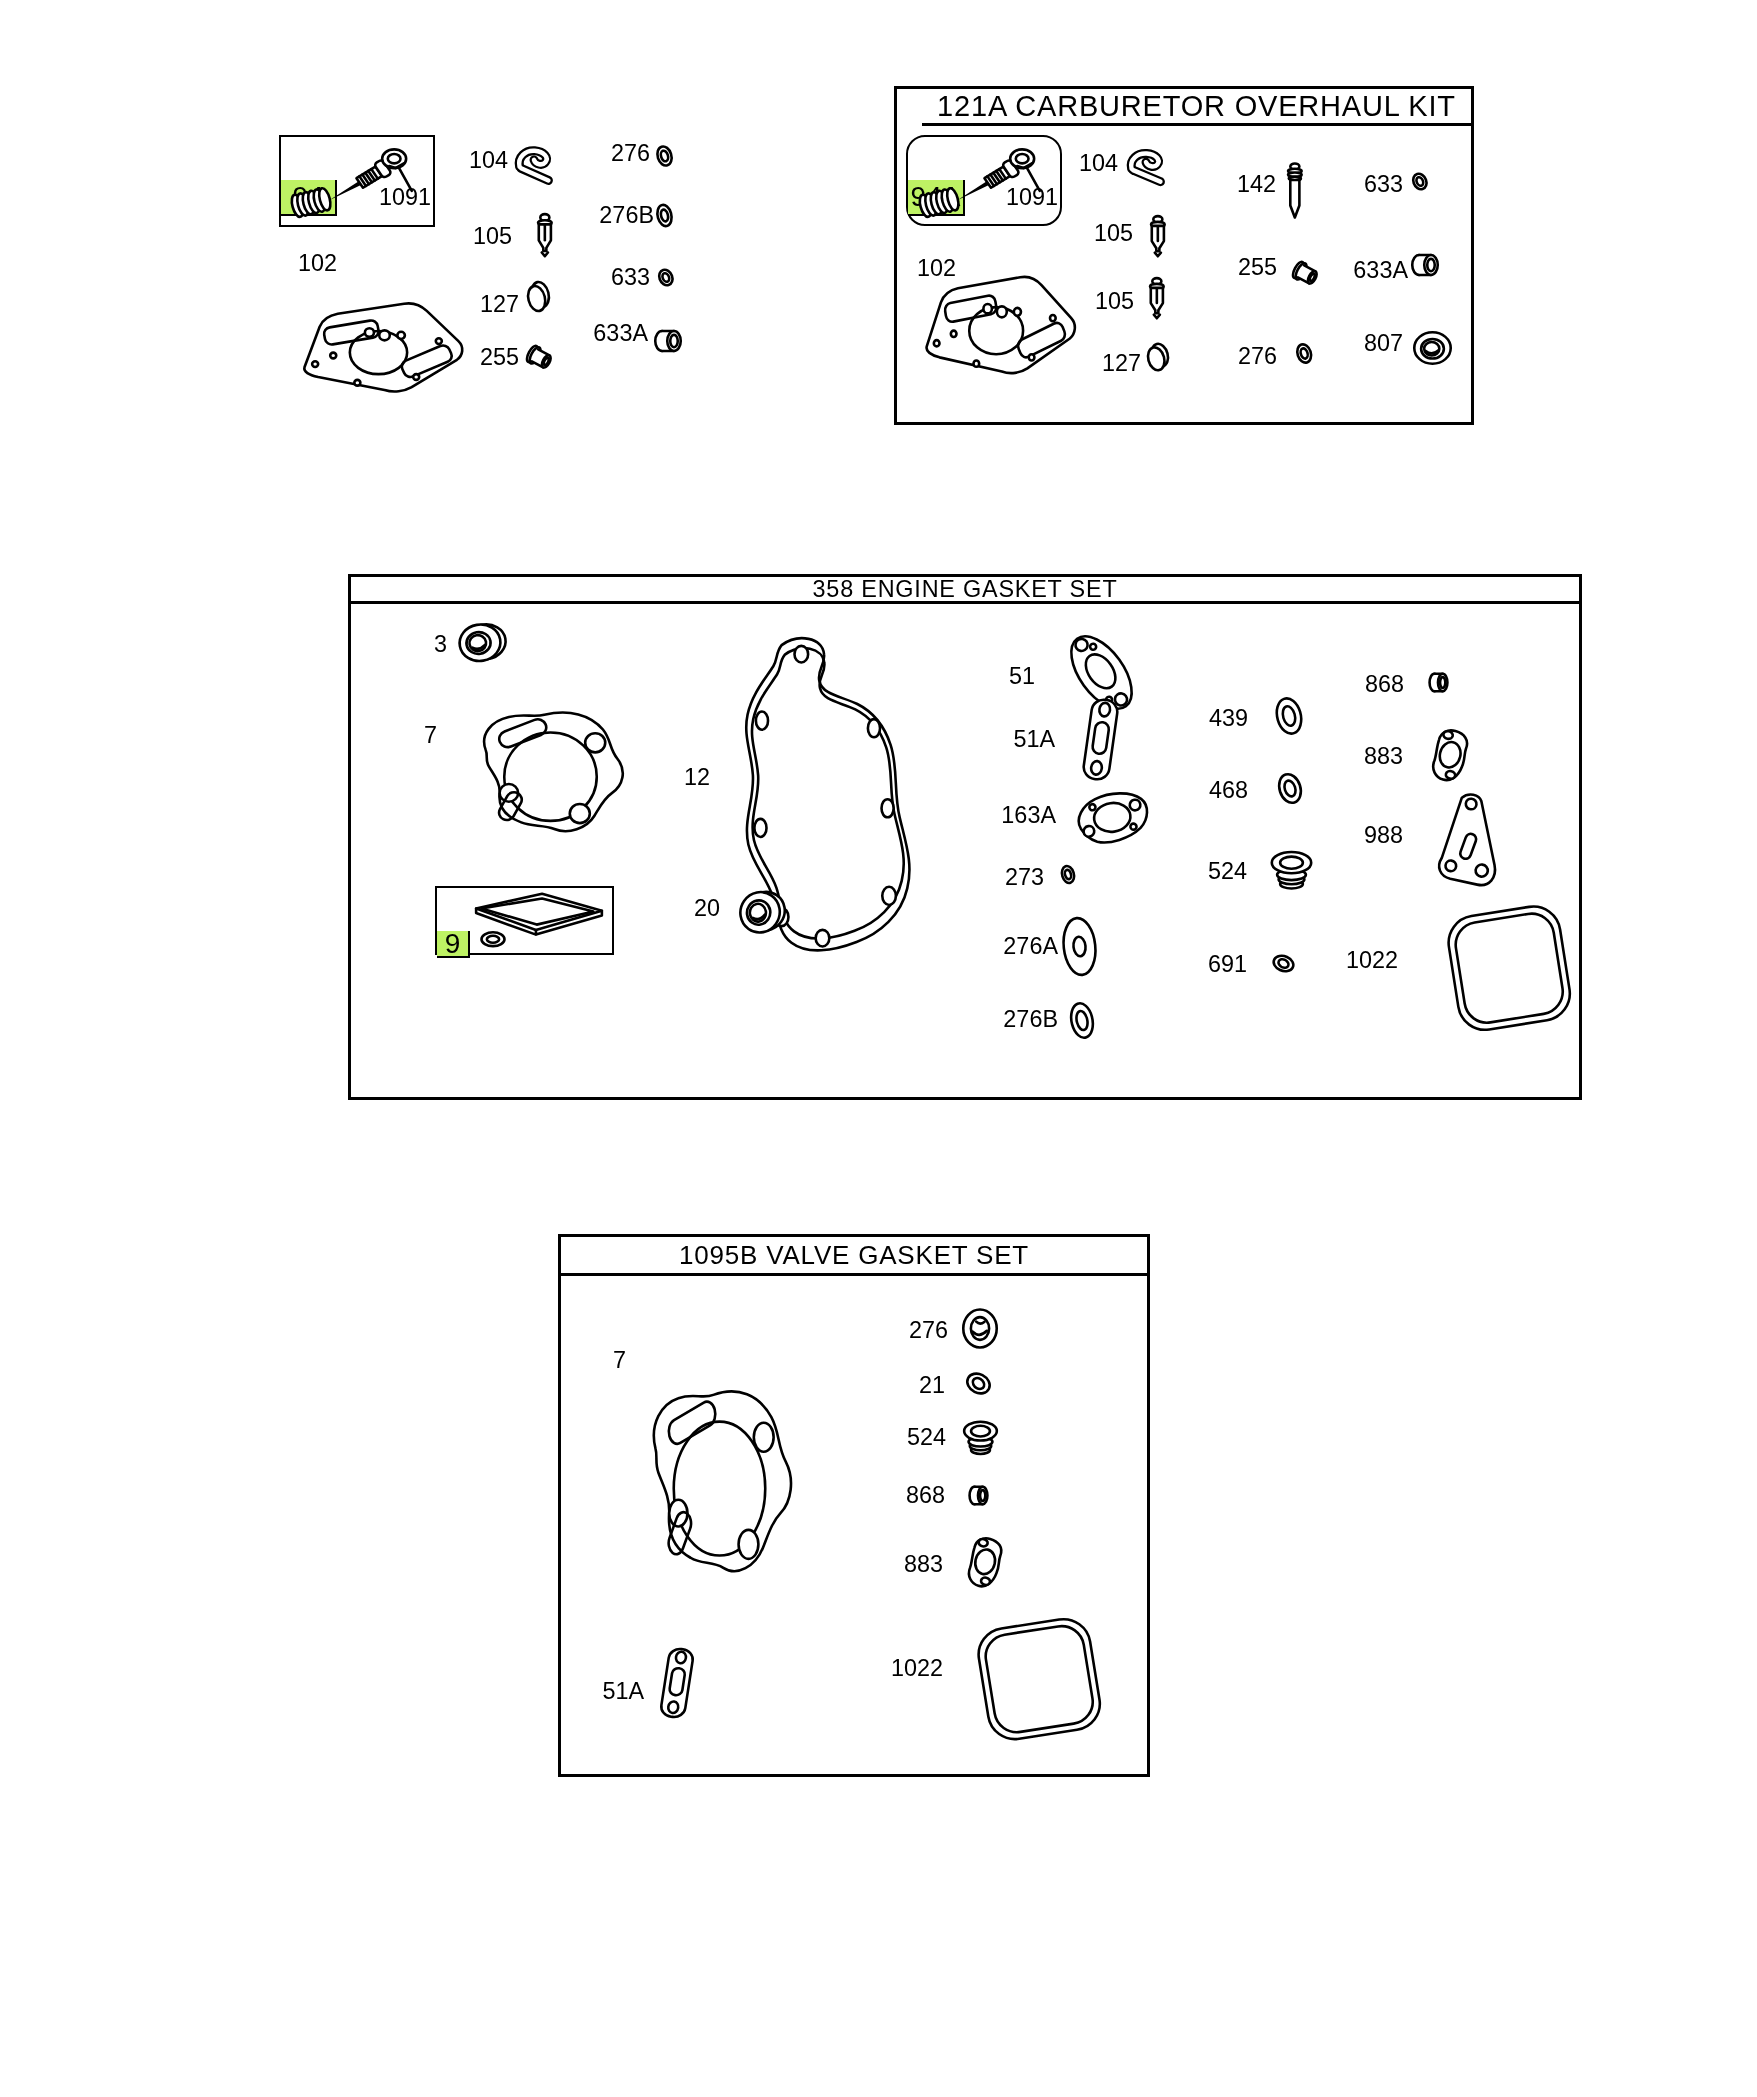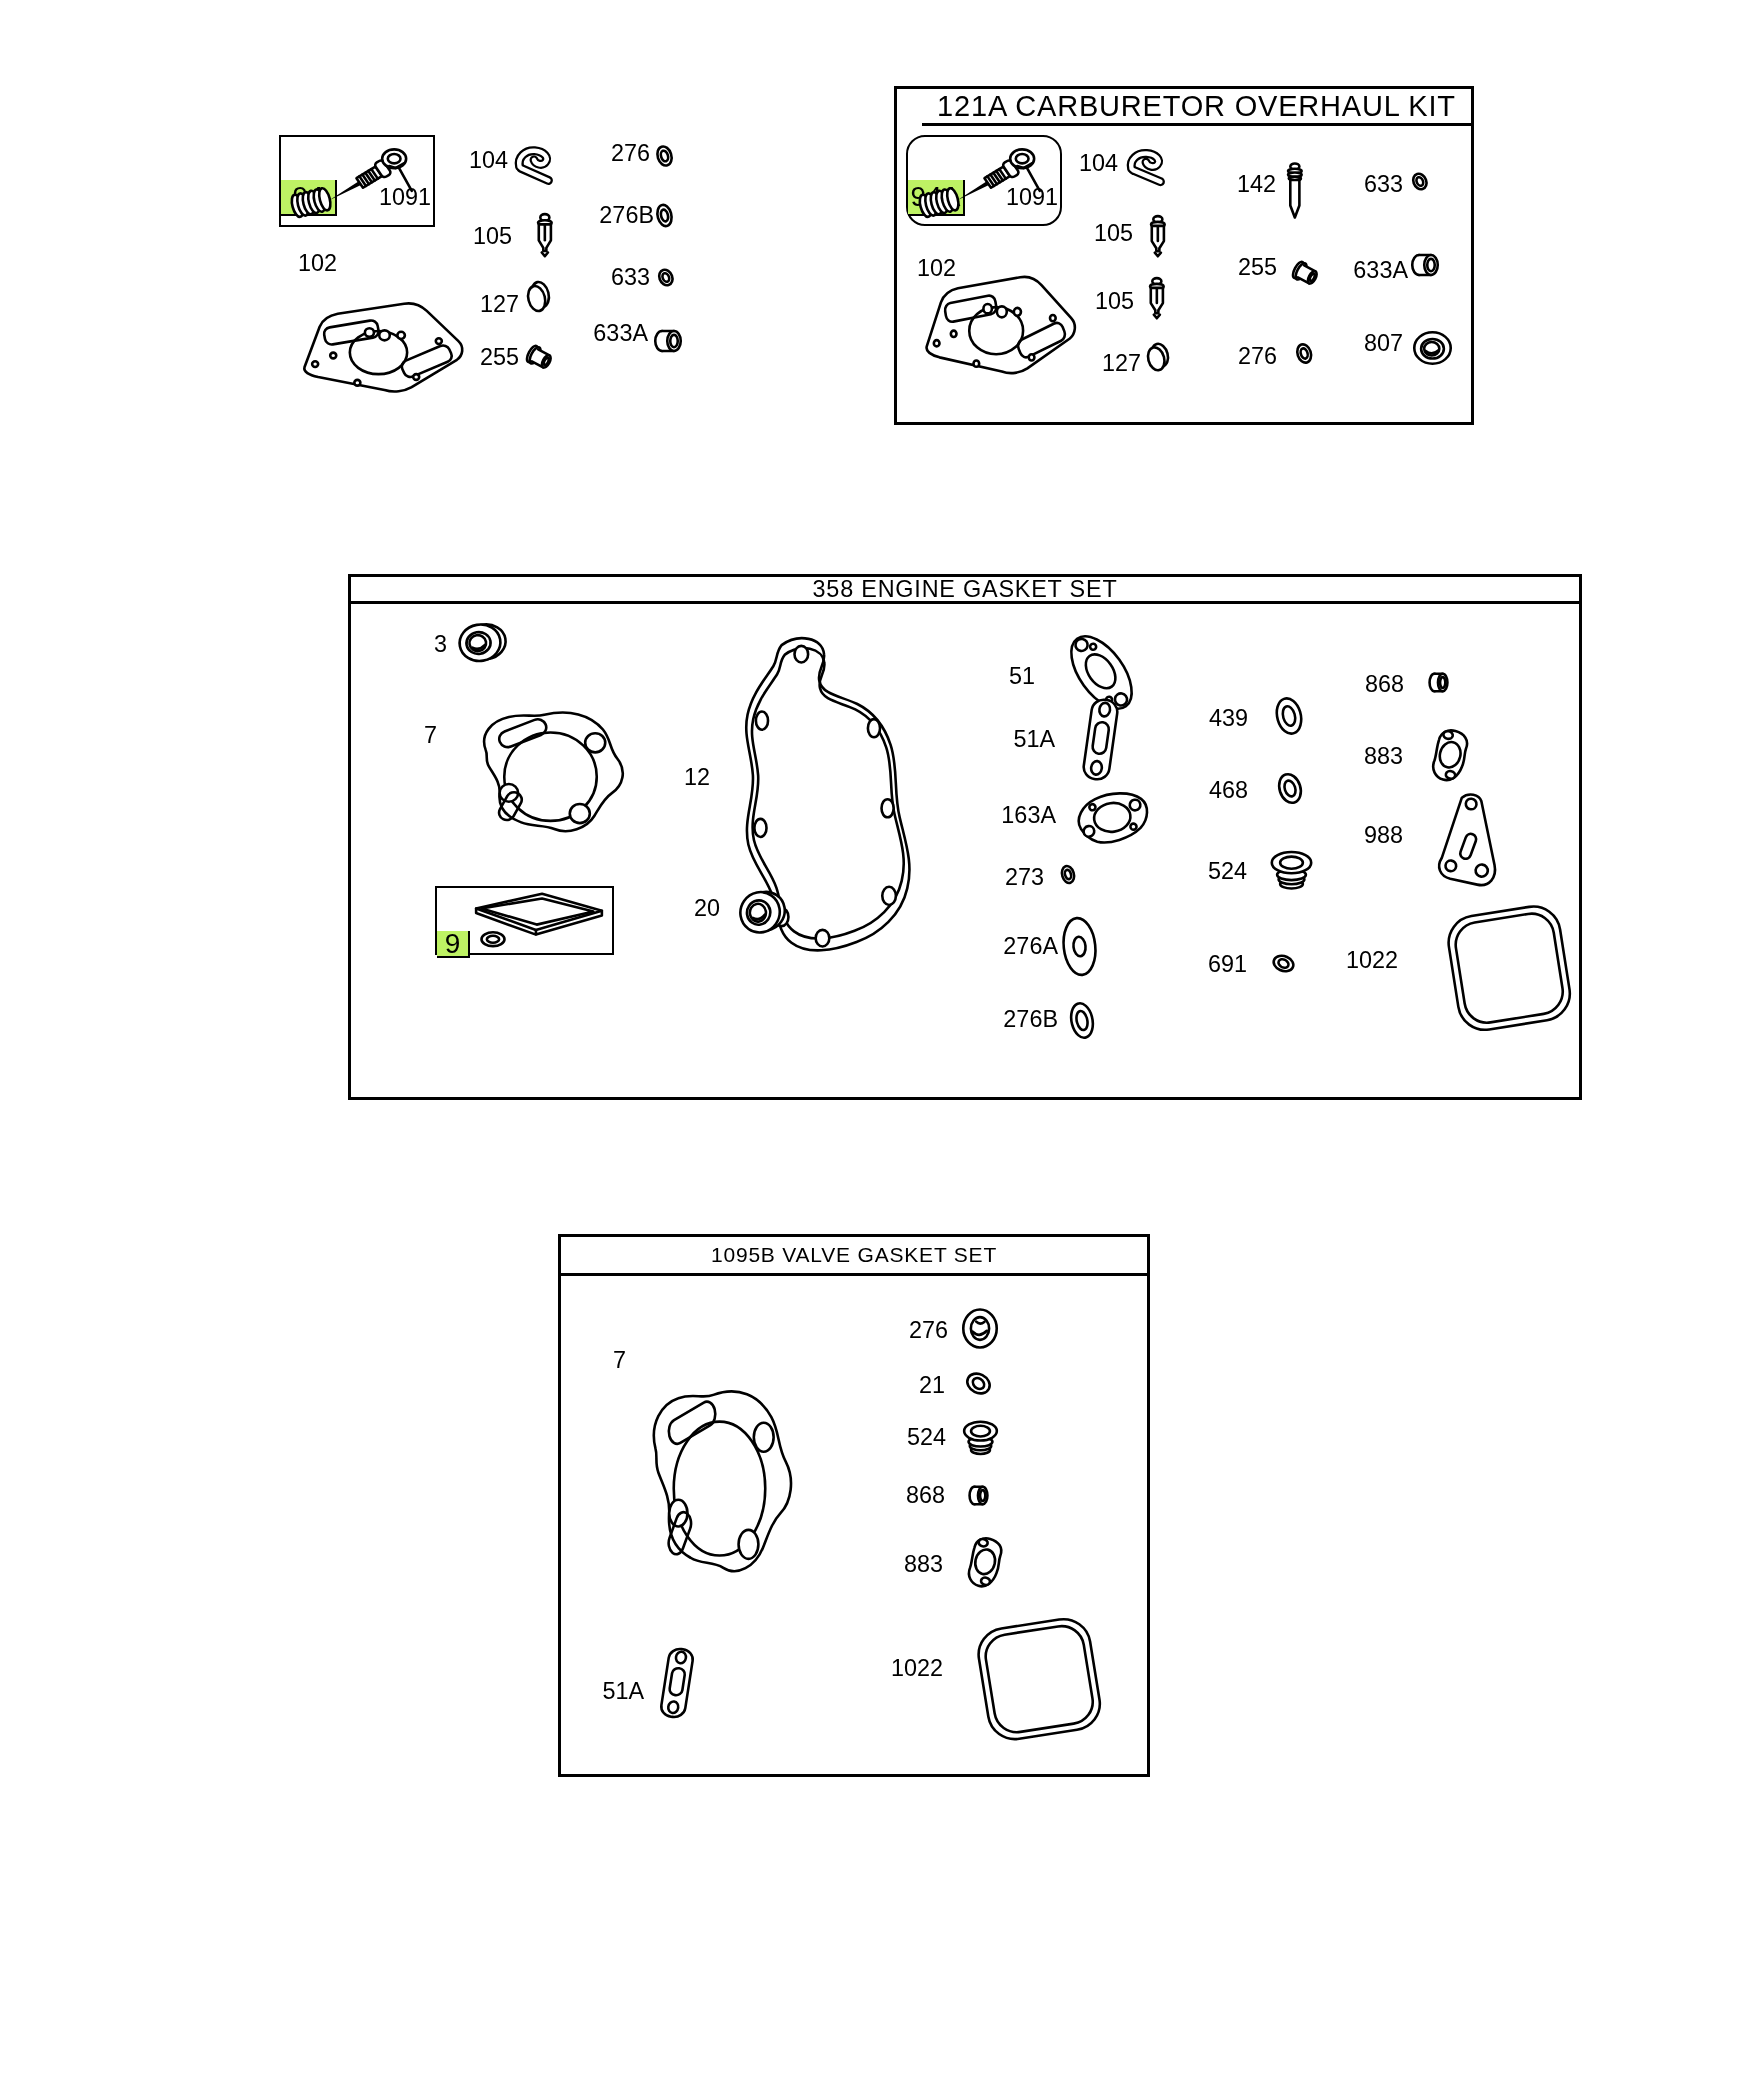--- a/index.html
+++ b/index.html
@@ -594,21 +594,21 @@
       <svg xmlns="http://www.w3.org/2000/svg" viewBox="0 0 200 192" preserveAspectRatio="none">
         <g fill="#fff" stroke="#000" stroke-width="2.6" stroke-linecap="round" stroke-linejoin="round">
           <g transform="rotate(-9 100 96)">
             <rect x="28" y="20" width="150" height="152" rx="36" fill="none"></rect>
             <rect x="37" y="29" width="132" height="134" rx="30" fill="none"></rect>
           </g>
         </g>
       </svg>
     </div>
     <div class="box" style="left: 558px; top: 1234px; width: 592px; height: 543px;">
-      <div class="box-title" style="height: 36px; line-height: 36px; font-size: 21px;">1095B VALVE GASKET SET</div>
+      <div class="box-title" style="height: 36px; line-height: 36px; font-size: 26px;">1095B VALVE GASKET SET</div>
     </div>
     <div class="part-label r" style="left: 460px; width: 166px; top: 1345px;">7</div>
     <div class="icon" style="left: 628px; top: 1377px; width: 183px; height: 212px;">
       <svg xmlns="http://www.w3.org/2000/svg" viewBox="0 0 240 190" preserveAspectRatio="none">
         <g fill="#fff" stroke="#000" stroke-width="2.6" stroke-linecap="round" stroke-linejoin="round">
           <path d="M36,64 C28,42 44,24 66,19 C86,14 98,20 112,16 C144,8 172,16 188,36 C199,50 196,62 207,76 C219,92 214,112 200,122 C189,130 184,141 177,153 C167,170 143,179 125,171 C111,165 96,168 82,162 C61,154 52,140 54,122 C55,108 46,97 40,86 C35,77 39,71 36,64 Z"></path>
           <circle cx="120" cy="100" r="60"></circle>
           <circle cx="178" cy="54" r="13"></circle>
           <circle cx="66" cy="122" r="12"></circle>
           <circle cx="158" cy="150" r="13"></circle>

